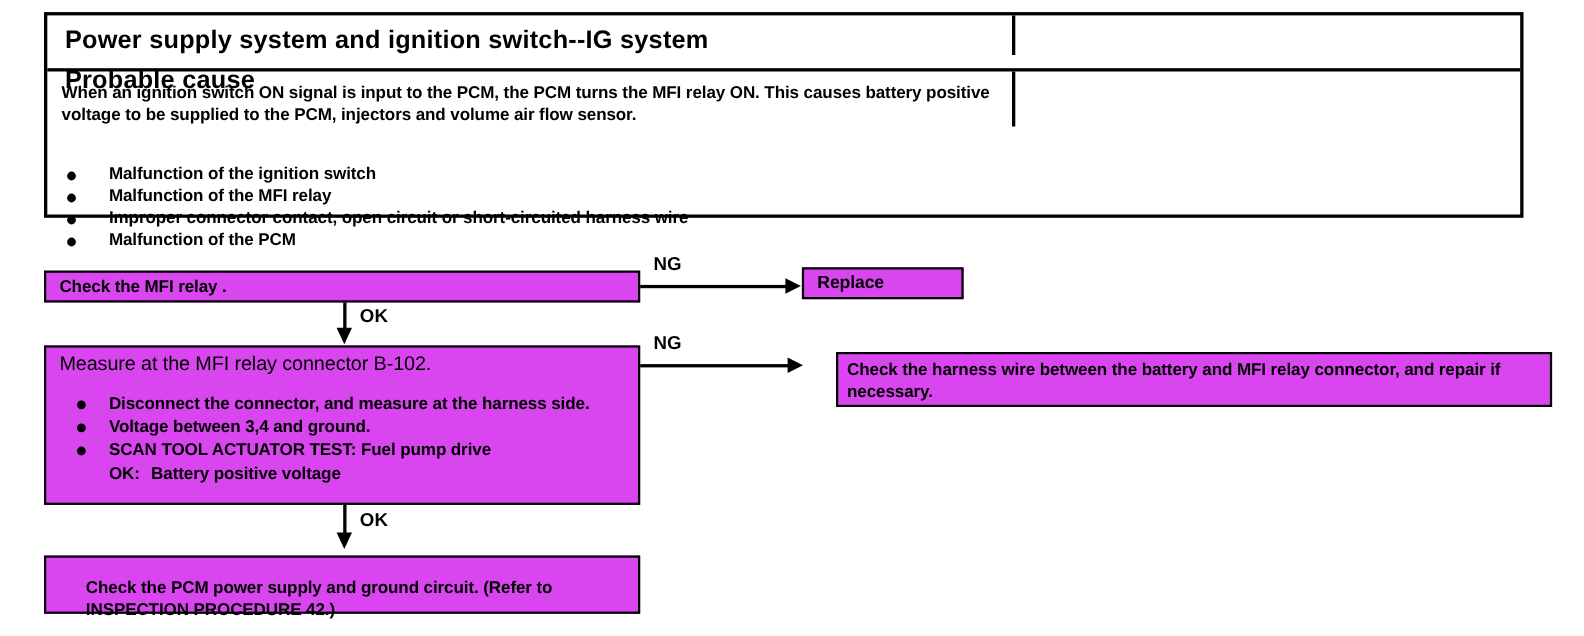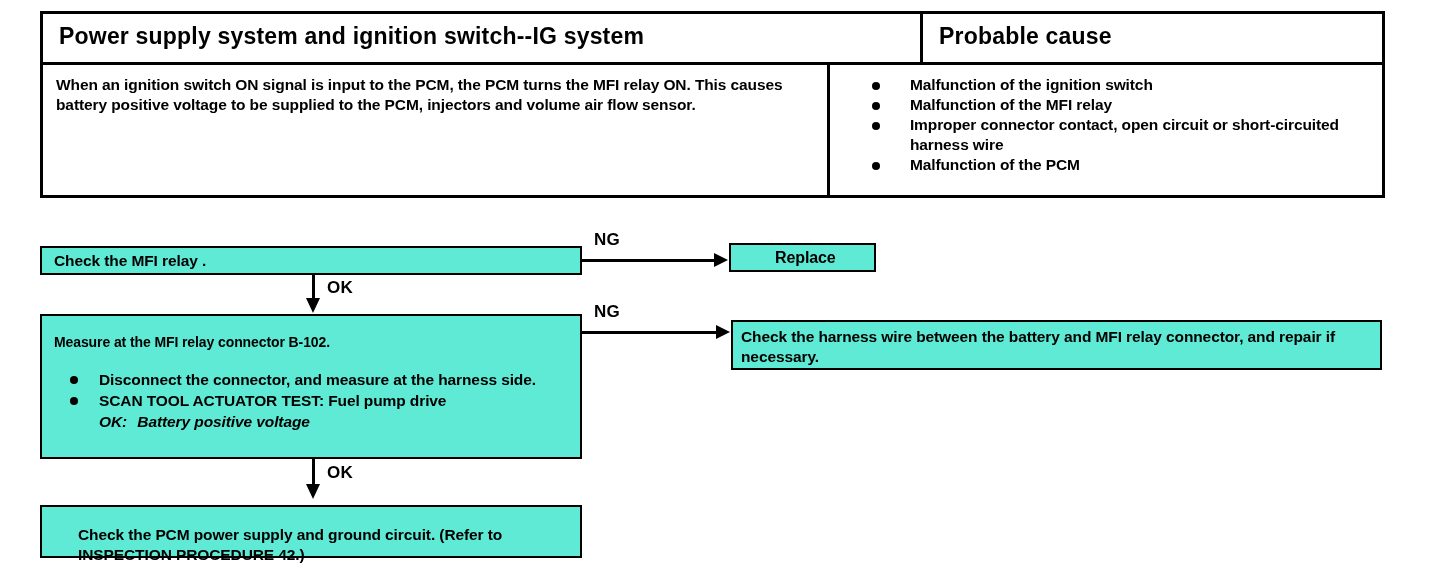--- a/index.html
+++ b/index.html
@@ -24,21 +24,21 @@
     top: 11px;
     width: 1345px;
     height: 187px;
     box-sizing: border-box;
     border: 3px solid #000;
     display: flex;
     flex-direction: column;
   }
   .tbl-row {
     display: flex;
-    flex-direction: row;
+    flex-direction: column;
     width: 100%;
   }
   .tbl-row.header-row {
     height: 48px;
     border-bottom: 3px solid #000;
     flex: 0 0 48px;
   }
   .tbl-row.body-row {
     flex: 1 1 auto;
     gap: 24px;
@@ -89,21 +89,21 @@
     height: 8px;
     background: #000;
     border-radius: 50%;
   }
 
   
   .flow-box {
     position: absolute;
     box-sizing: border-box;
     border: 2.5px solid #000;
-    background: #5eead4;
+    background: #d946ef;
   }
   .flow-text {
     font-size: 15.5px;
     line-height: 20px;
     font-weight: 600;
     letter-spacing: -0.1px;
   }
 
   #box-check-relay {
     left: 40px;
@@ -118,36 +118,34 @@
   #box-replace {
     left: 729px;
     top: 243px;
     width: 147px;
     height: 29px;
   }
   #box-replace .flow-text {
     padding: 3px 0 0 12px;
     font-weight: bold;
     font-size: 16px;
-    margin-left: 32px;
   }
 
   #box-measure {
     left: 40px;
     top: 314px;
     width: 542px;
     height: 145px;
   }
   #box-measure .measure-title {
-    font-size: 14px;
+    font-size: 18px;
     line-height: 21px;
-    font-weight: 700;
+    font-weight: 400;
     padding: 4px 0 0 12px;
     letter-spacing: -0.1px;
-    margin-top: 12px;
   }
   #box-measure ul.measure-list {
     list-style: none;
     margin: 16px;
     padding: 0 6px 0 12px;
   }
   #box-measure ul.measure-list li {
     position: relative;
     font-size: 15.5px;
     line-height: 21px;
@@ -159,29 +157,28 @@
     position: absolute;
     left: 0;
     top: 7px;
     width: 8px;
     height: 8px;
     background: #000;
     border-radius: 50%;
   }
   #box-measure ul.measure-list li.nobullet {
     padding-left: 29px;
-    font-style: italic;
   }
   .b {
     font-weight: bold;
     text-align: right;
   }
 
   #box-harness {
-    left: 731px;
+    left: 760px;
     top: 320px;
     width: 651px;
     height: 50px;
   }
   #box-harness .flow-text {
     padding: 5px 6px 0 8px;
   }
 
   #box-pcm {
     left: 40px;
@@ -288,20 +285,24 @@
 
 <div class="flow-box" id="box-measure">
   <div class="measure-title">Measure at the MFI relay connector B-102.</div>
   <ul class="measure-list">
     <li>
       <span class="bullet"></span>
       <span>Disconnect the connector, and measure at the harness side.</span>
     </li>
     <li>
       <span class="bullet"></span>
+      <span>Voltage between 3,4 and ground.</span>
+    </li>
+    <li>
+      <span class="bullet"></span>
       <span class="b">SCAN TOOL ACTUATOR TEST:</span>
       <span>Fuel pump drive</span>
     </li>
     <li class="nobullet">
       <span class="b">OK:</span>
       <span style="padding-left:6px">Battery positive voltage</span>
     </li>
   </ul>
 </div>
 

